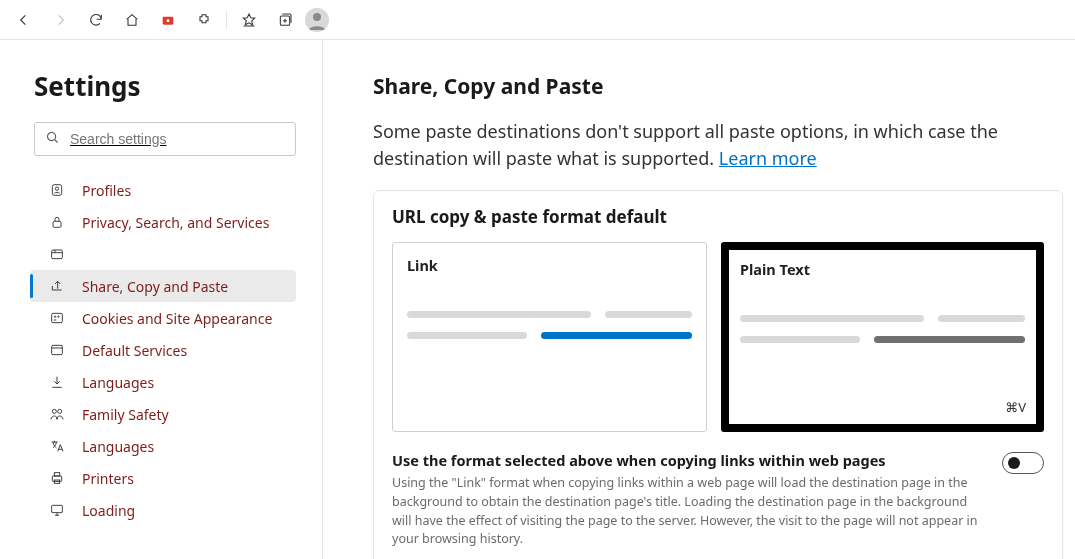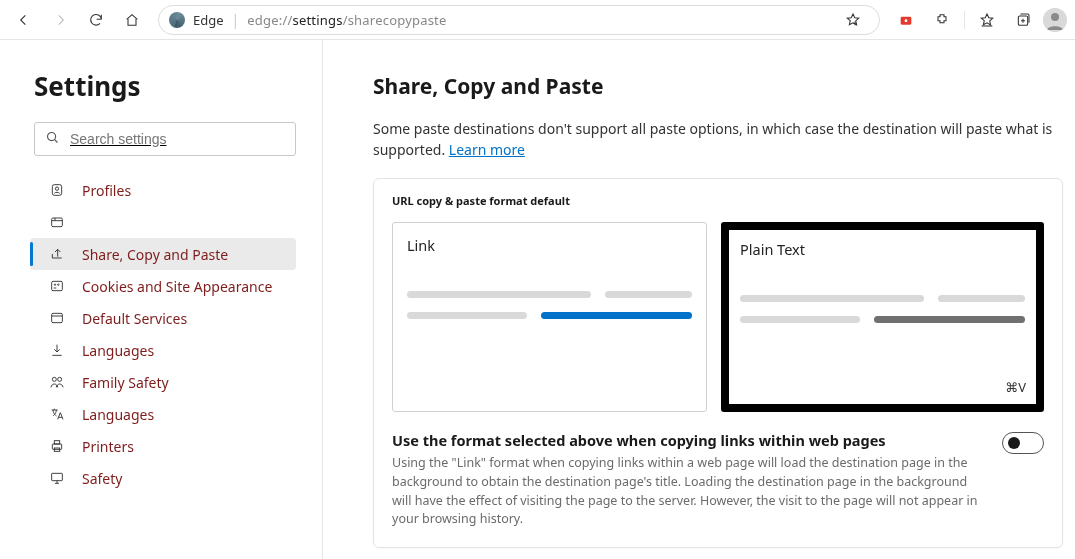--- a/index.html
+++ b/index.html
@@ -46,36 +46,36 @@
   .nav li.active::before{
     content:""; position:absolute; left:0; top:4px; bottom:4px; width:3px; background:#0078d4; border-radius:2px;
   }
   .nav li .micon{ width:17px; height:17px; position:absolute; left:14px; display:flex; align-items:center; justify-content:center;}
   .nav li.active .micon{ left:18px;}
   .nav li .micon svg{width:16px;height:16px;stroke:#333;fill:none;stroke-width:1.4;}
 
   
   .main { flex:1; padding: 32px 14px 0 50px; overflow:auto;}
   .main h2 { font-size:21px; font-weight:700; margin-bottom:18px;}
-  .lead { font-size:14px; color:#333; line-height:1.5; max-width: 680px;}
+  .lead { font-size:18px; color:#333; line-height:1.5; max-width: 680px;}
   .lead a { color:#0072c9; text-decoration:underline;}
 
   .card {
     margin-top:18px; border:1px solid #e3e3e3; border-radius:6px;
     padding:14px 18px 18px 18px; box-shadow: 0 1px 2px rgba(0,0,0,.03);
     width: 690px;
   }
-  .card h3{ font-size:11px; font-weight:700; margin-bottom:14px;}
+  .card h3{ font-size:17px; font-weight:700; margin-bottom:14px;}
   .opts{ display:flex; gap:14px;}
   .opt{
     flex:1; height:190px; border:1px solid #d0d0d0; border-radius:3px; padding:12px 14px;
     position:relative; display:flex; flex-direction:column;
   }
   .opt.selected{ border:8px solid #000000; padding:9px 11px;}
-  .opt .title{ font-size:14.5px; font-weight:400; color:#222;}
+  .opt .title{ font-size:14.5px; font-weight:700; color:#222;}
   .skel{ margin-top:36px; display:flex; flex-direction:column; gap:14px;}
   .srow{ display:flex; gap:14px;}
   .bar{ height:7px; border-radius:4px; background:#d9d9d9;}
   .bar.long{ flex:2.1;}
   .bar.short{ flex:1;}
   .bar.half{ width:42%;}
   .bar.rest{ flex:1;}
   .bar.blue{ background:#0072c9;}
   .bar.dark{ background:#707070;}
   .kbd{ position:absolute; right:10px; bottom:8px; font-size:13px; color:#333;}
@@ -108,34 +108,20 @@
       <svg viewBox="0 0 24 24">
         <path d="M20 11A8 8 0 1 0 18 17M20 4v7h-7"></path>
       </svg>
     </div>
   <div class="tb-btn">
       <svg viewBox="0 0 24 24">
         <path d="M4 11l8-7 8 7"></path>
         <path d="M6 10v10h12V10"></path>
       </svg>
     </div>
-  <div class="addr">
-    <span class="edge-logo"></span>
-    <span class="brand">Edge</span>
-    <span class="sep">|</span>
-    <span class="url">
-      <span>edge://</span><span class="strong">settings</span><span>/sharecopypaste</span>
-    </span>
-    <span class="star tb-btn">
-        <svg viewBox="0 0 24 24">
-          <path d="M12 3l2.6 5.6 6 .6-4.5 4.1 1.3 6-5.4-3.1L6.6 19l1.3-6L3.4 9.2l6-.6z"></path>
-          <path d="M15 14v6M12 17h6" stroke-width="1.2"></path>
-        </svg>
-      </span>
-  </div>
   <div class="tb-btn tb-icon-red">
       <svg viewBox="0 0 24 24">
         <rect x="4" y="7" width="16" height="12" rx="2" fill="currentColor" stroke="none"></rect>
         <circle cx="12" cy="13" r="3" fill="#fff"></circle>
       </svg>
     </div>
   <div class="tb-btn">
       <svg viewBox="0 0 24 24">
         <path d="M9 4h6v3h3v6h-3v3H9v-3H6V7h3z"></path>
       </svg>
@@ -181,20 +167,29 @@
               <rect x="5" y="4" width="14" height="16" rx="3"></rect>
               <circle cx="12" cy="10" r="2.5"></circle>
               <path d="M8 17c1-2 7-2 8 0"></path>
             </svg>
           </span>
         <span>Profiles</span>
       </li>
       <li>
         <span class="micon">
             <svg viewBox="0 0 24 24">
+              <rect x="6" y="11" width="12" height="9" rx="2"></rect>
+              <path d="M9 11V8a3 3 0 0 1 6 0v3"></path>
+            </svg>
+          </span>
+        <span>Privacy, Search, and Services</span>
+      </li>
+      <li>
+        <span class="micon">
+            <svg viewBox="0 0 24 24">
               <rect x="4" y="6" width="16" height="13" rx="2"></rect>
               <path d="M4 10h16M9 6v4"></path>
             </svg>
           </span>
       </li>
       <li class="active">
         <span class="micon">
             <svg viewBox="0 0 24 24">
               <path d="M5 12v6h14"></path>
               <path d="M9 9l4-4 4 4M13 5v11"></path>
@@ -259,21 +254,21 @@
           </span>
         <span>Printers</span>
       </li>
       <li>
         <span class="micon">
             <svg viewBox="0 0 24 24">
               <rect x="4" y="5" width="16" height="11" rx="1"></rect>
               <path d="M9 20h6M12 16v4"></path>
             </svg>
           </span>
-        <span>Safety</span>
+        <span>Loading</span>
       </li>
       <li>
         
         
       </li>
     </ul>
   </div>
 
   <div class="main">
     <h2>Share, Copy and Paste</h2>

